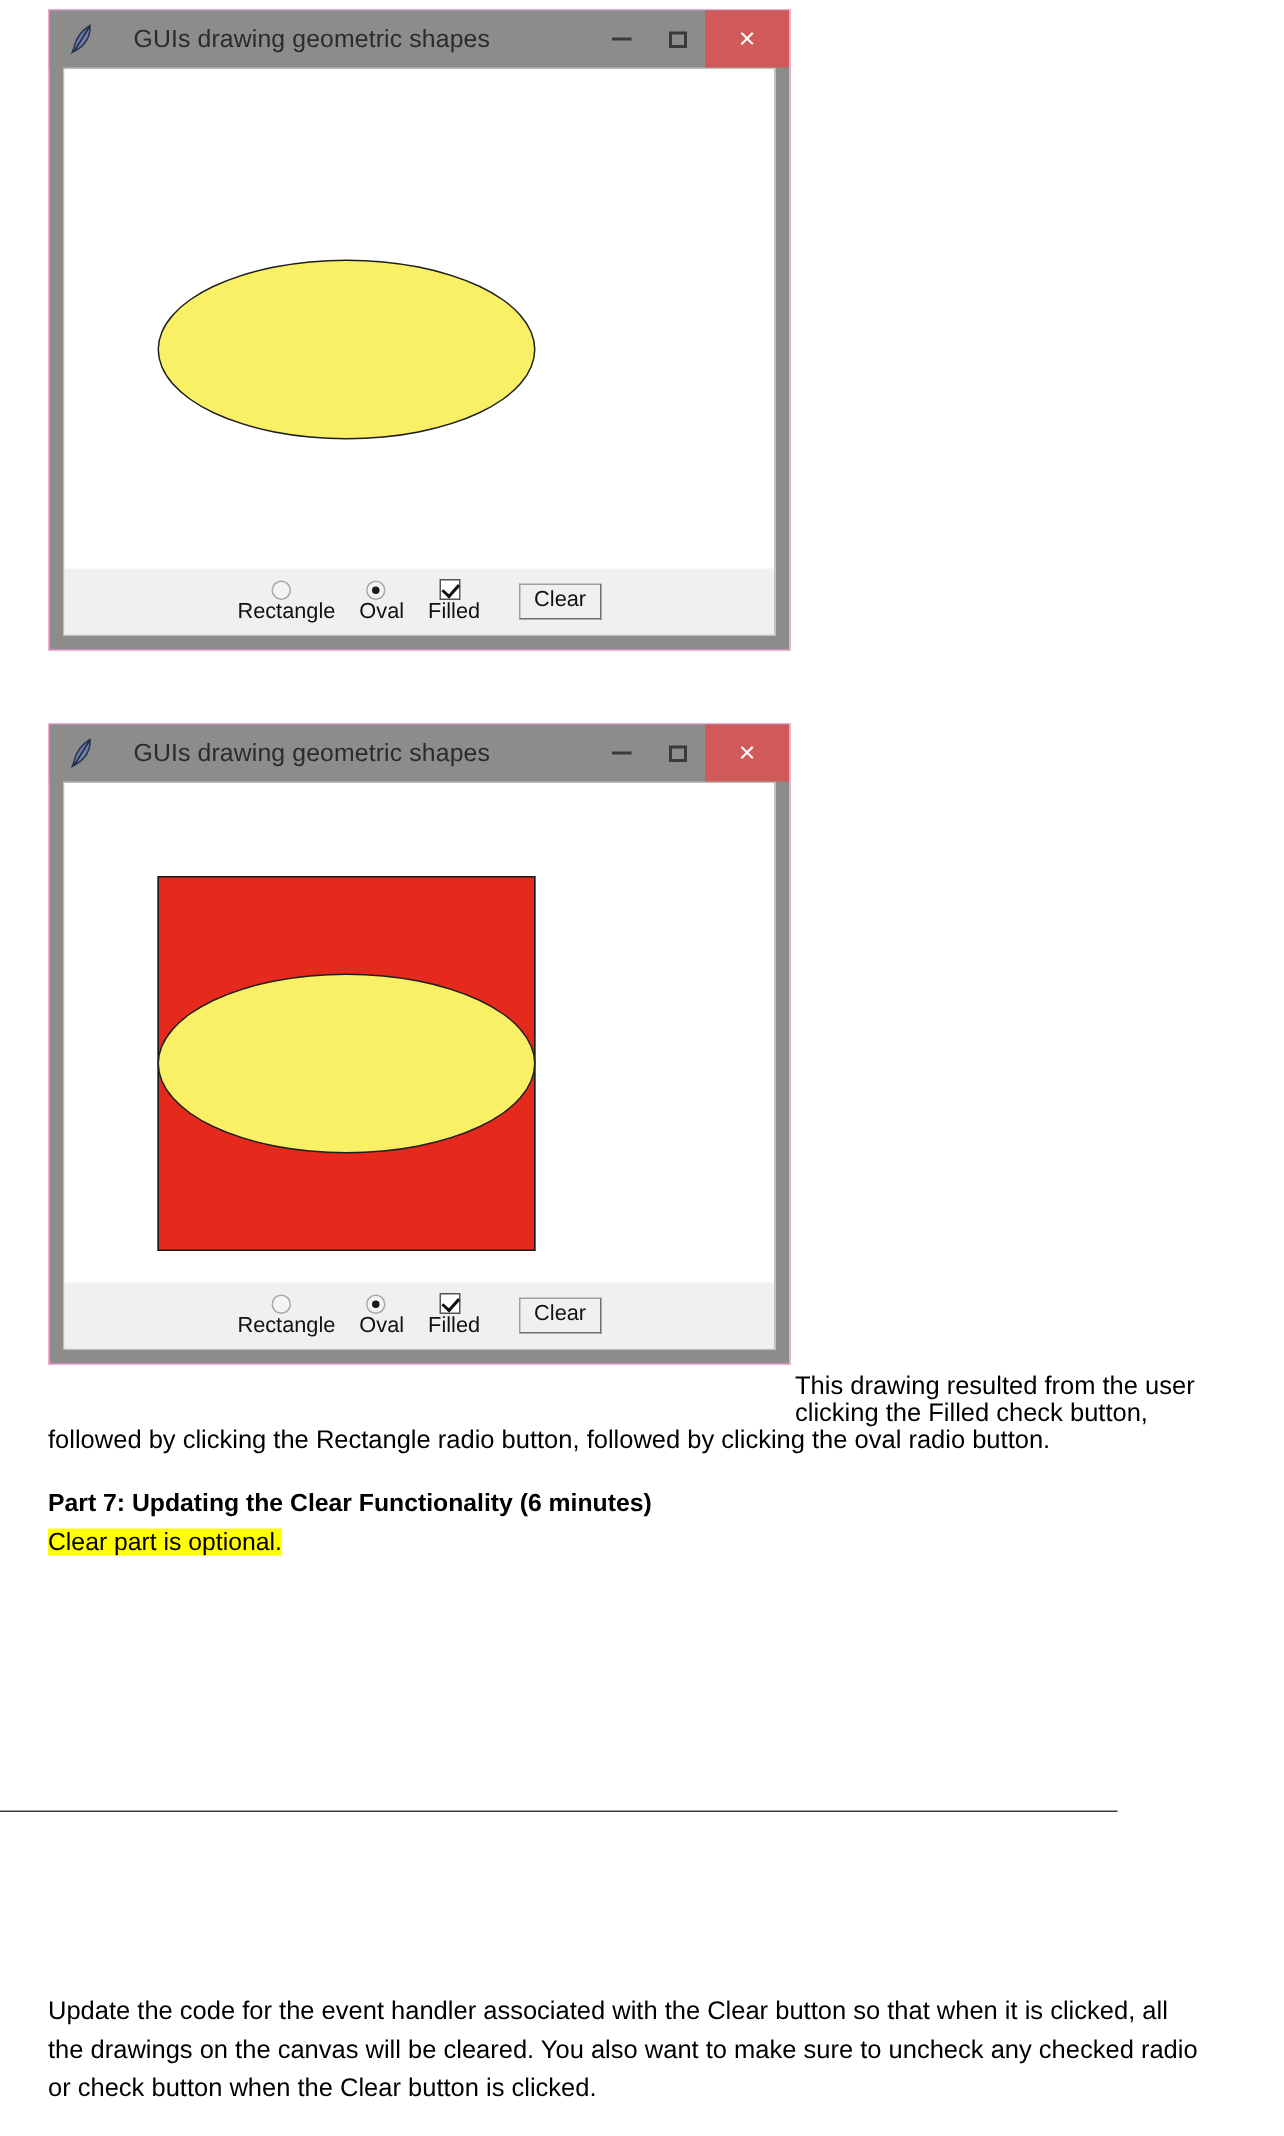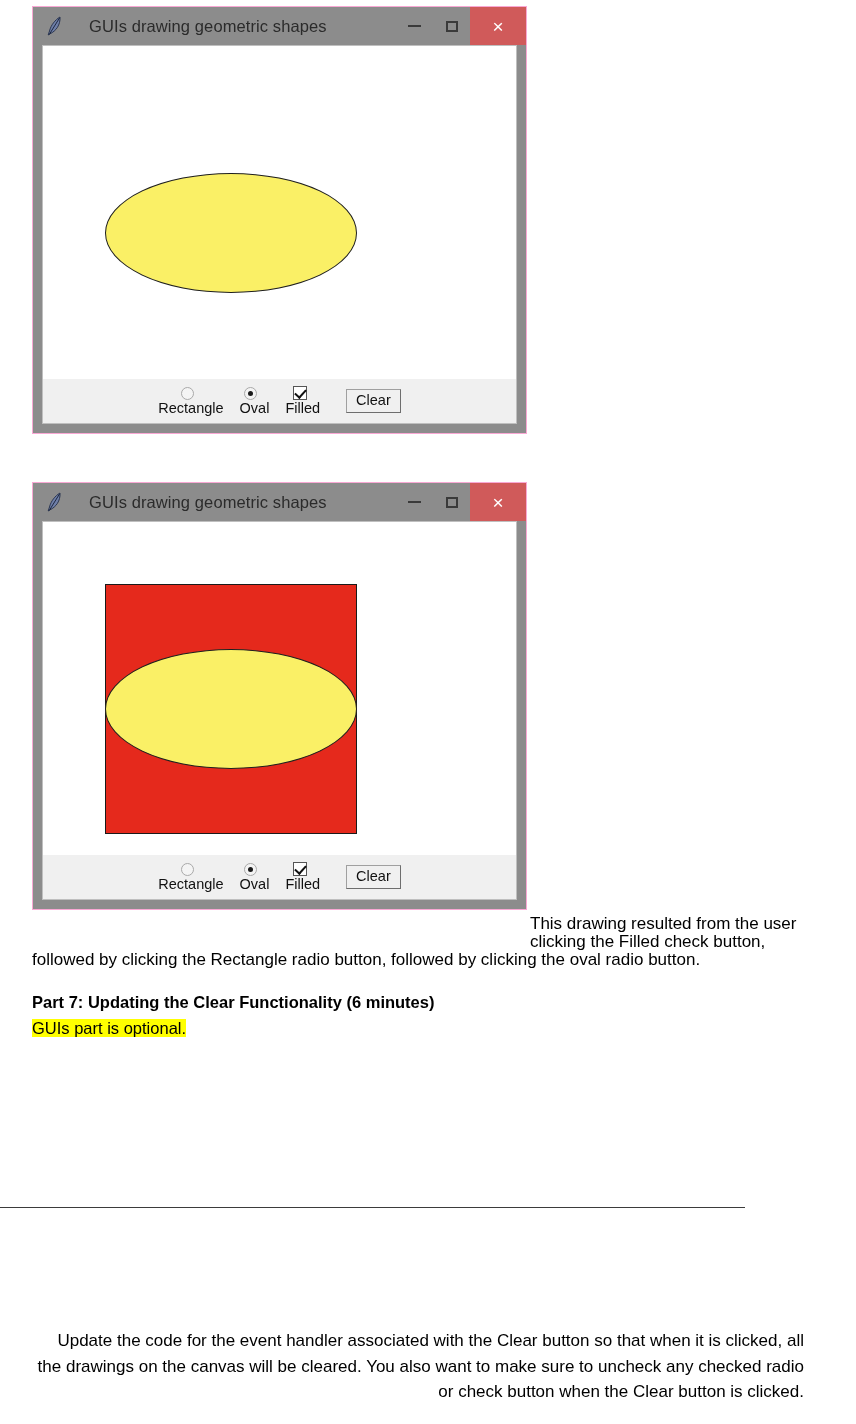--- a/index.html
+++ b/index.html
@@ -230,21 +230,20 @@
     height: 0;
     border-top: 1px solid #3b3b3b;
   }
   .bottom-para {
     position: absolute;
     left: 32px;
     top: 1328px;
     width: 772px;
     font-size: 17px;
     line-height: 25.5px;
-    text-align: right;
   }
 </style>
 </head>
 <body>
 
 <div class="tk-window" style="left:32px; top:6px; width:495px; height:428px;">
 
   <div class="titlebar">
     <span class="feather-icon">
       <svg viewBox="0 0 20 22" width="20" height="22">
@@ -335,18 +334,18 @@
 </div>
 
 <div class="para-wrap">
   <span class="float-spacer"></span>
   <span>This drawing resulted from the user clicking the Filled check button, followed by clicking the Rectangle radio button, followed by clicking the oval radio button.</span>
 </div>
 
 <div class="heading">Part 7: Updating the Clear Functionality (6 minutes)</div>
 
 <div class="optional">
-  <span class="hl">GUIs part is optional.</span>
+  <span class="hl">Clear part is optional.</span>
 </div>
 
 <div class="hrule"></div>
 
 <div class="bottom-para">Update the code for the event handler associated with the Clear button so that when it is clicked, all the drawings on the canvas will be cleared. You also want to make sure to uncheck any checked radio or check button when the Clear button is clicked.</div>
 
 </body></html>

